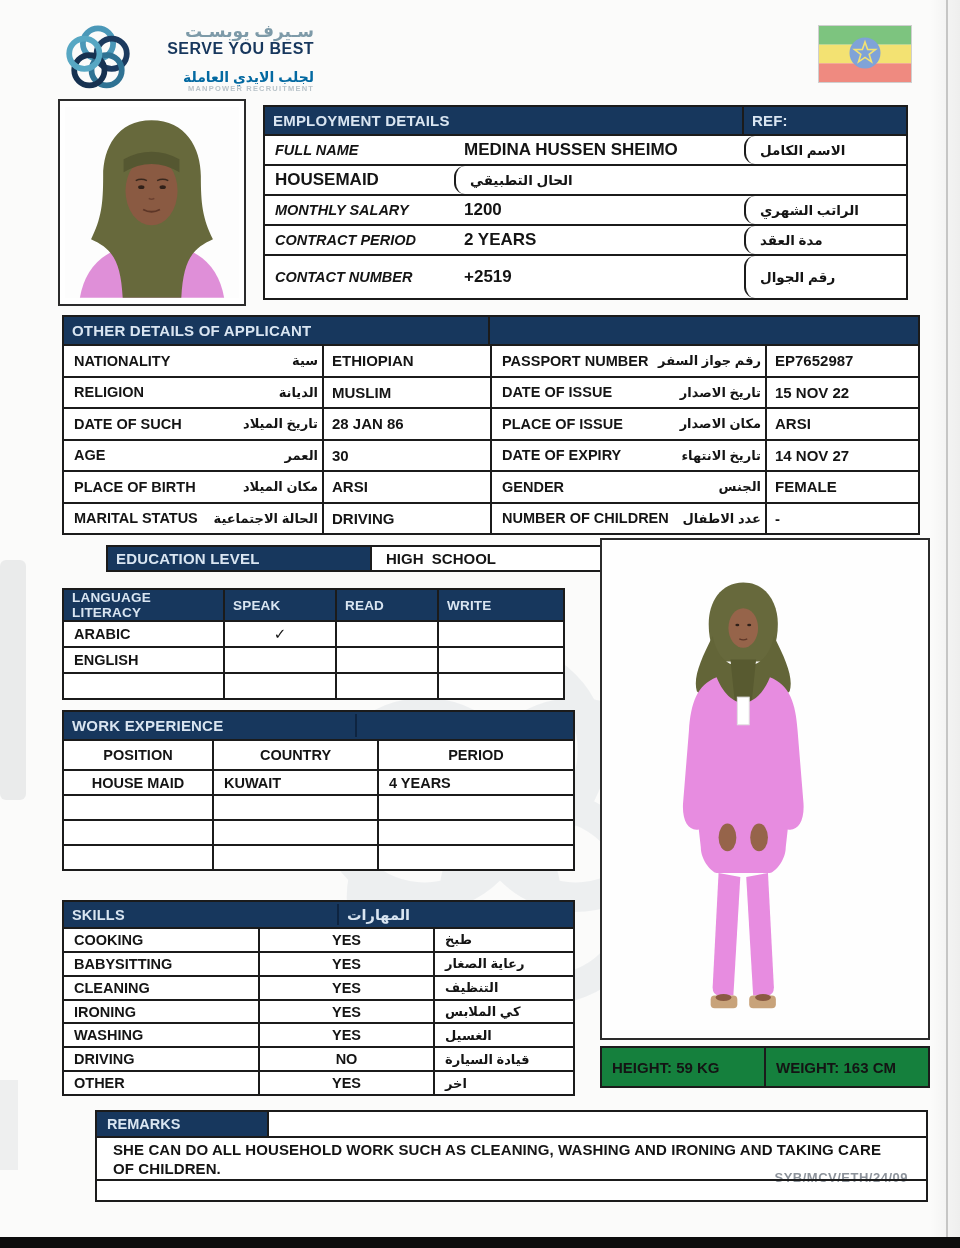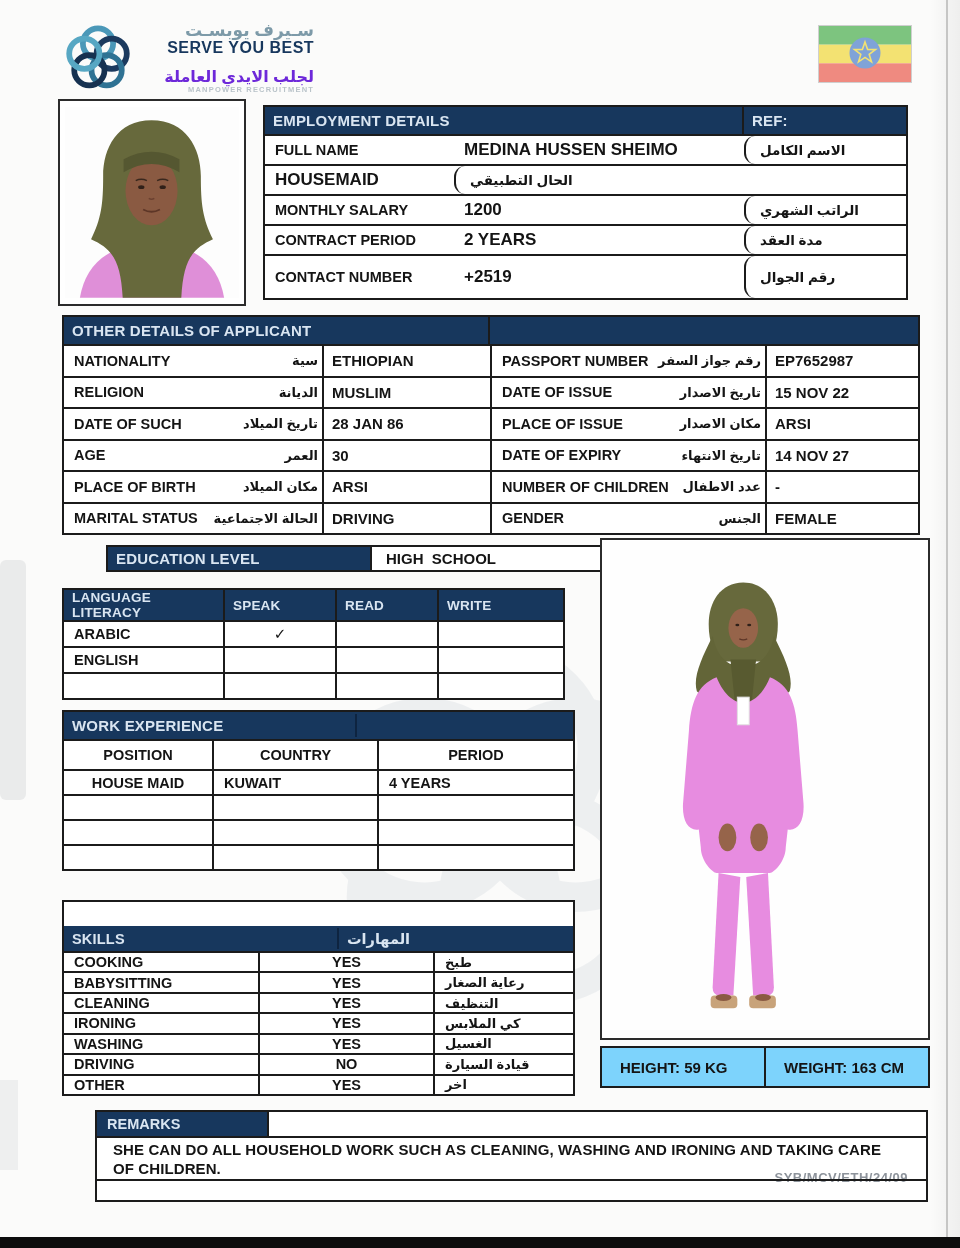--- a/index.html
+++ b/index.html
@@ -20,42 +20,42 @@
   .smudge2{left:0;top:1080px;width:18px;height:90px;background:rgba(90,100,110,.08);}
 
   .watermark{left:290px;top:620px;width:420px;height:420px;opacity:.055;pointer-events:none;}
 
   
   .logo-wrap{left:62px;top:22px;width:260px;height:72px;display:flex;align-items:center;gap:6px;}
   .logo-icon{width:72px;height:72px;flex:0 0 auto;}
   .logo-text{display:flex;flex-direction:column;align-items:flex-end;line-height:1.05;}
   .logo-ar{color:#7d9aa8;font-size:17px;font-weight:700;}
   .logo-en{color:#17375d;font-size:16px;font-weight:700;letter-spacing:.5px;}
-  .logo-ar2{color:#6d28d9;font-size:16px;font-weight:700;margin-top:12px;}
+  .logo-ar2{color:#0369a1;font-size:14px;font-weight:700;margin-top:12px;}
   .logo-tag{color:#b9c3c9;font-size:7.5px;font-weight:700;letter-spacing:1.2px;margin-left:48px;}
 
   .flag{left:818px;top:25px;width:92px;height:56px;border:1px solid #cfcfcf;}
 
   
   .portrait-box{left:58px;top:99px;width:188px;height:207px;border:2px solid #2b2b2b;background:#fff;padding:5px;box-sizing:border-box;}
   .portrait-box svg{width:100%;height:100%;display:block;}
 
   
   .tbl{border:2px solid #1b1b1b;background:#fff;box-sizing:border-box;display:flex;flex-direction:column;}
   .hcell{display:flex;align-items:center;padding:0 8px;font-size:15px;font-weight:700;letter-spacing:.2px;}
   .cell{display:flex;align-items:center;box-sizing:border-box;}
   .br{border-right:2px solid #1b1b1b;}
 
   
   .emp{left:263px;top:105px;width:645px;height:195px;}
   .emp-head{display:grid;grid-template-columns:479px 1fr;height:27px;flex:0 0 auto;border-bottom:2px solid #1b1b1b;}
   .emp-rows{display:flex;flex-direction:column;flex:1;}
   .emp-row{display:grid;grid-template-columns:189px 290px 1fr;flex:0 0 28px;border-bottom:2px solid #1b1b1b;}
   .emp-row:last-child{flex:1;border-bottom:none;}
-  .emp-label{padding:0 10px;font-size:14.5px;font-weight:700;}
+  .emp-label{padding:0 10px;font-size:14.5px;font-weight:700;font-style:italic;}
   .emp-value{padding:0 10px;font-size:15px;font-weight:700;}
   .emp-value.big{font-size:17px;}
   .emp-ar{justify-content:flex-end;padding:0 14px;font-size:13.5px;font-weight:700;direction:rtl;border-radius:11px;}
 
   
   .od{left:62px;top:315px;width:858px;height:220px;}
   .od-head{display:grid;grid-template-columns:426px 1fr;height:27px;flex:0 0 auto;border-bottom:2px solid #1b1b1b;}
   .od-body{display:grid;grid-template-columns:426px 1fr;flex:1;}
   .od-col{display:flex;flex-direction:column;}
   .od-row{display:grid;flex:1;border-bottom:2px solid #1b1b1b;}
@@ -88,36 +88,36 @@
   .work-head-div{width:2px;background:#0e2440;margin:2px 0;}
   .work-cols{display:grid;grid-template-columns:150px 165px 1fr;flex:0 0 28px;border-bottom:2px solid #1b1b1b;}
   .work-colhead{justify-content:center;font-size:14.5px;font-weight:700;}
   .work-row{display:grid;grid-template-columns:150px 165px 1fr;flex:1;border-bottom:2px solid #1b1b1b;}
   .work-row:last-child{border-bottom:none;}
   .work-pos{justify-content:center;font-size:14.5px;font-weight:700;}
   .work-cell{padding:0 10px;font-size:14.5px;font-weight:700;}
 
   
   .skills{left:62px;top:900px;width:513px;height:196px;}
-  .skills-head{height:25px;flex:0 0 auto;display:flex;align-items:stretch;border-bottom:2px solid #1b1b1b;margin-top:24px;}
+  .skills-head{height:25px;flex:0 0 auto;display:flex;align-items:stretch;border-bottom:2px solid #1b1b1b;}
   .skills-head .hcell{font-size:14.5px;}
   .skills-head-left{width:273px;box-sizing:border-box;}
   .skills-head-div{width:2px;background:#0e2440;margin:2px 0;}
   .skills-head-right{flex:1;justify-content:flex-end;direction:rtl;font-size:13.5px;}
   .skill-row{display:grid;grid-template-columns:196px 175px 1fr;flex:1;border-bottom:2px solid #1b1b1b;}
   .skill-row:last-child{border-bottom:none;}
   .skill-name{padding:0 10px;font-size:14.5px;font-weight:700;}
   .skill-val{justify-content:center;font-size:14.5px;font-weight:700;}
   .skill-ar{justify-content:flex-end;padding:0 10px;font-size:13px;font-weight:700;direction:rtl;}
 
   
   .body-box{left:600px;top:538px;width:330px;height:502px;border:2px solid #2b2b2b;background:#fff;box-sizing:border-box;}
   .body-box svg{width:100%;height:100%;display:block;}
   .hw{left:600px;top:1046px;width:330px;height:42px;flex-direction:row;display:flex;}
-  .hw-cell{flex:1;display:flex;align-items:center;padding:0 18px;font-size:15px;font-weight:700;background:#7dd3fc;}
+  .hw-cell{flex:1;display:flex;align-items:center;padding:0 10px;font-size:15px;font-weight:700;background:#15803d;}
 
   
   .remarks{left:95px;top:1110px;width:833px;height:92px;border:2px solid #1b1b1b;background:#fff;box-sizing:border-box;}
   .remarks-tab{position:absolute;left:0;top:0;width:172px;height:24px;display:flex;align-items:center;padding:0 10px;font-size:14.5px;font-weight:700;border-right:2px solid #1b1b1b;box-sizing:border-box;}
   .remarks-line1{position:absolute;left:0;top:24px;width:100%;height:0;border-top:2px solid #1b1b1b;}
   .remarks-line2{position:absolute;left:0;top:67px;width:100%;height:0;border-top:2px solid #1b1b1b;}
   .remarks-text{position:absolute;left:16px;top:28px;right:40px;font-size:15px;font-weight:700;line-height:19px;letter-spacing:.1px;}
   .remarks-code{position:absolute;right:18px;top:58px;font-size:13px;font-weight:700;color:#8d939b;letter-spacing:.5px;}
 </style>
 </head>
@@ -304,32 +304,32 @@
         <div class="od-row">
           <div class="od-labelcell">
             <span class="od-en">DATE OF EXPIRY</span>
             <span class="od-ar">تاريخ الانتهاء</span>
           </div>
           <div class="cell od-val">14 NOV 27</div>
         </div>
 
         <div class="od-row">
           <div class="od-labelcell">
+            <span class="od-en">GENDER</span>
+            <span class="od-ar">الجنس</span>
+          </div>
+          <div class="cell od-val">FEMALE</div>
+        </div>
+
+        <div class="od-row">
+          <div class="od-labelcell">
             <span class="od-en">NUMBER OF CHILDREN</span>
             <span class="od-ar">عدد الاطفال</span>
           </div>
           <div class="cell od-val">-</div>
-        </div>
-
-        <div class="od-row">
-          <div class="od-labelcell">
-            <span class="od-en">GENDER</span>
-            <span class="od-ar">الجنس</span>
-          </div>
-          <div class="cell od-val">FEMALE</div>
         </div>
       </div>
   </div>
 </div>
 
 <div class="abs tbl edu">
   <div class="hcell navy edu-label">EDUCATION LEVEL</div>
   <div class="edu-value">HIGH  SCHOOL</div>
 </div>
 

